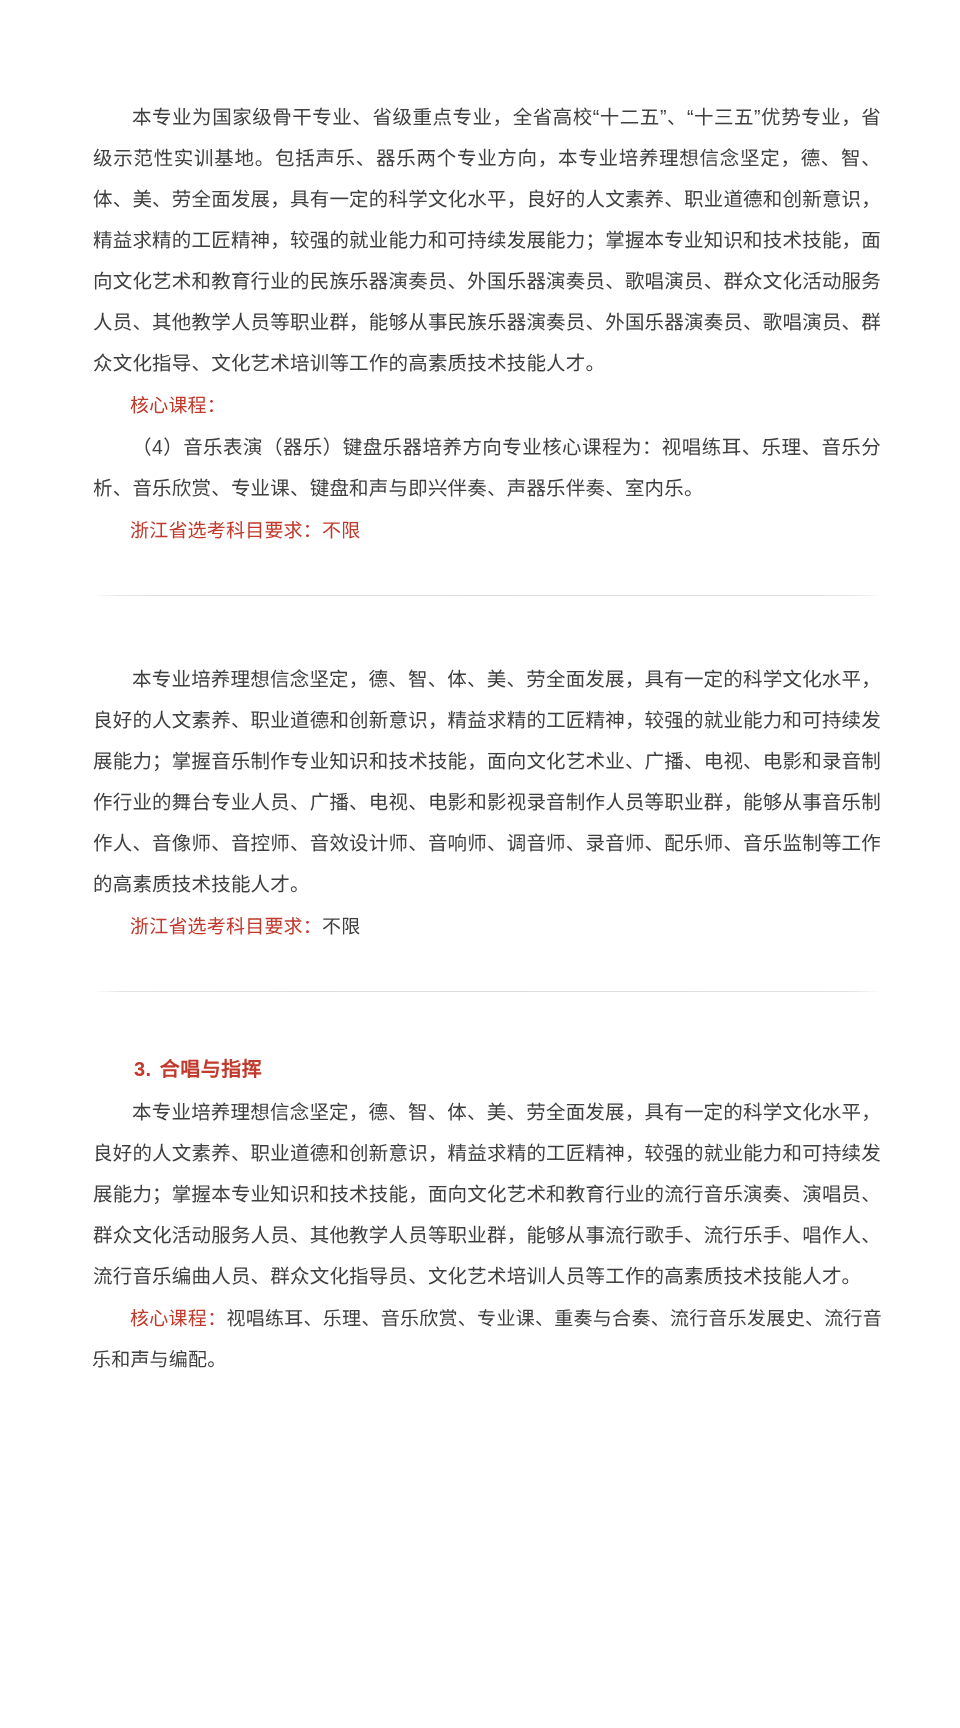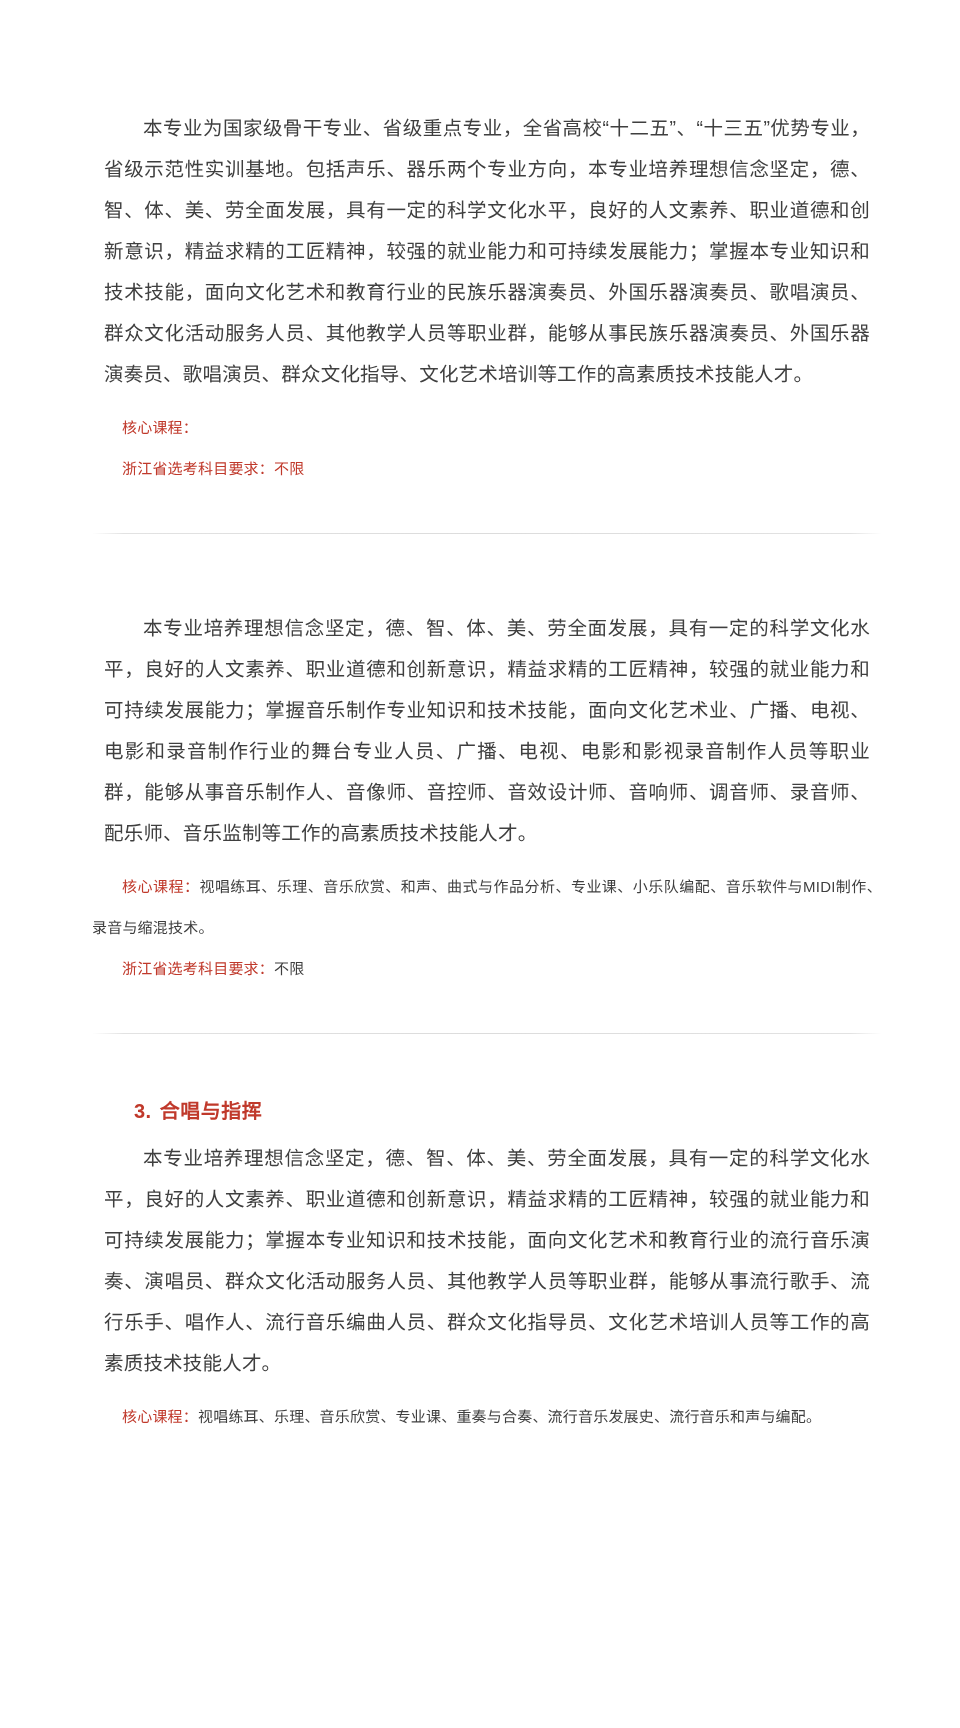--- a/index.html
+++ b/index.html
@@ -41,32 +41,32 @@
     font-size: 20px;
     font-weight: bold;
     line-height: 1.5;
     margin: 0 0 8px 42px;
     letter-spacing: 0.5px;
   }
   .heading .num {
     margin-right: 2px;
   }
   p.body {
-    margin: 12px;
+    margin: 1px;
     font-size: 19.5px;
     line-height: 41px;
     text-align: justify;
     text-justify: inter-ideograph;
     text-indent: 2em;
     color: #3f3f3f;
     letter-spacing: 0.2px;
   }
   p.label-line {
     margin: 0;
-    font-size: 15px;
+    font-size: 19px;
     line-height: 41px;
     text-align: justify;
     text-justify: inter-ideograph;
     text-indent: 2em;
     color: #3f3f3f;
     letter-spacing: 0.2px;
   }
   .red {
     color: #c0392b;
   }
@@ -77,32 +77,30 @@
 </head>
 <body>
 
 <div class="page">
 
   <div class="section">
     <p class="body">本专业为国家级骨干专业、省级重点专业，全省高校“十二五”、“十三五”优势专业，省级示范性实训基地。包括声乐、器乐两个专业方向，本专业培养理想信念坚定，德、智、体、美、劳全面发展，具有一定的科学文化水平，良好的人文素养、职业道德和创新意识，精益求精的工匠精神，较强的就业能力和可持续发展能力；掌握本专业知识和技术技能，面向文化艺术和教育行业的民族乐器演奏员、外国乐器演奏员、歌唱演员、群众文化活动服务人员、其他教学人员等职业群，能够从事民族乐器演奏员、外国乐器演奏员、歌唱演员、群众文化指导、文化艺术培训等工作的高素质技术技能人才。</p>
     <p class="label-line">
       <span class="red">核心课程：</span>
     </p>
+    <p class="body">（4）音乐表演（器乐）键盘乐器培养方向专业核心课程为：视唱练耳、乐理、音乐分析、音乐欣赏、专业课、键盘和声与即兴伴奏、声器乐伴奏、室内乐。</p>
     <p class="label-line">
       <span class="red">浙江省选考科目要求：</span><span class="red">不限</span>
     </p>
     <div class="sec-gap-bottom"></div>
     <hr class="divider">
   </div>
 
   <div class="section">
     <p class="body">本专业培养理想信念坚定，德、智、体、美、劳全面发展，具有一定的科学文化水平，良好的人文素养、职业道德和创新意识，精益求精的工匠精神，较强的就业能力和可持续发展能力；掌握音乐制作专业知识和技术技能，面向文化艺术业、广播、电视、电影和录音制作行业的舞台专业人员、广播、电视、电影和影视录音制作人员等职业群，能够从事音乐制作人、音像师、音控师、音效设计师、音响师、调音师、录音师、配乐师、音乐监制等工作的高素质技术技能人才。</p>
-    <p class="label-line">
-      <span class="red">核心课程：</span><span class="blk">视唱练耳、乐理、音乐欣赏、和声、曲式与作品分析、专业课、小乐队编配、音乐软件与MIDI制作、录音与缩混技术。</span>
-    </p>
     <p class="label-line">
       <span class="red">浙江省选考科目要求：</span><span class="blk">不限</span>
     </p>
     <div class="sec-gap-bottom"></div>
     <hr class="divider">
   </div>
 
   <div class="section">
     <h2 class="heading">
       <span class="num">3.</span>

